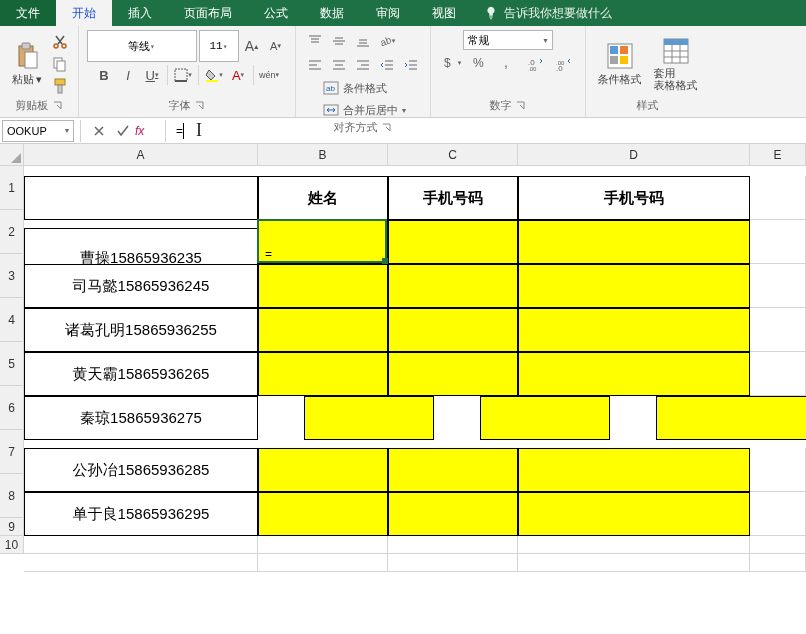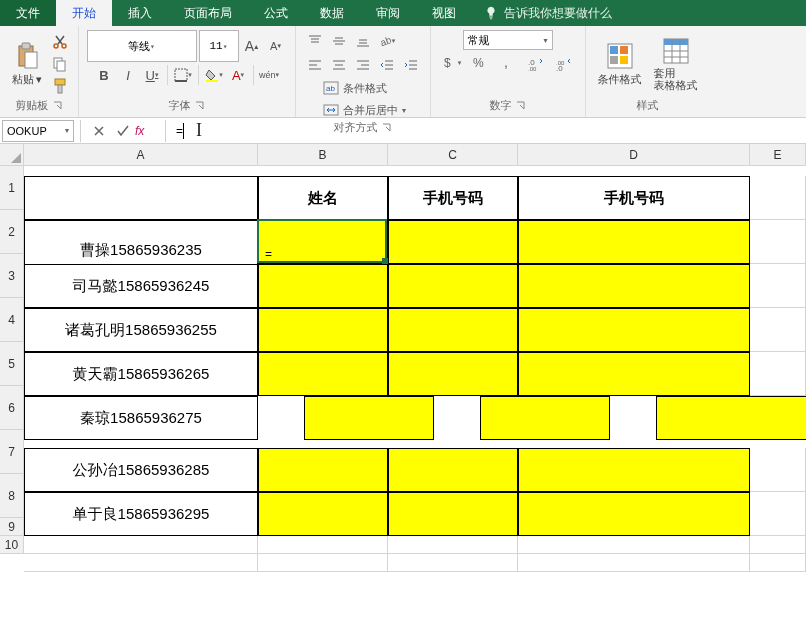--- a/index.html
+++ b/index.html
@@ -435,21 +435,21 @@
     </div>
   <div class="cells" id="cells">
       <div class="cell-row" style="height: 44px;">
         <div class="cell thick-border" style="width: 234px; height: 44px;"></div>
         <div class="cell header-cell thick-border" style="width: 130px; height: 44px;">姓名</div>
         <div class="cell header-cell thick-border" style="width: 130px; height: 44px;">手机号码</div>
         <div class="cell header-cell thick-border" style="width: 232px; height: 44px;">手机号码</div>
         <div class="cell" style="width: 56px; height: 44px;"></div>
       </div>
       <div class="cell-row" style="height: 44px;">
-        <div class="cell data-a thick-border" style="width: 234px; height: 60px;">曹操15865936235</div>
+        <div class="cell data-a thick-border" style="width: 234px; height: 60px; margin-top: 8px;">曹操15865936235</div>
         <div class="cell yellow thick-border" style="width: 130px; height: 44px;">
           <span class="edit-text">=</span>
         </div>
         <div class="cell yellow thick-border" style="width: 130px; height: 44px;"></div>
         <div class="cell yellow thick-border" style="width: 232px; height: 44px;"></div>
         <div class="cell" style="width: 56px; height: 44px;"></div>
       </div>
       <div class="cell-row" style="height: 44px; text-align: center;">
         <div class="cell data-a thick-border" style="width: 234px; height: 44px;">司马懿15865936245</div>
         <div class="cell yellow thick-border" style="width: 130px; height: 44px;"></div>

